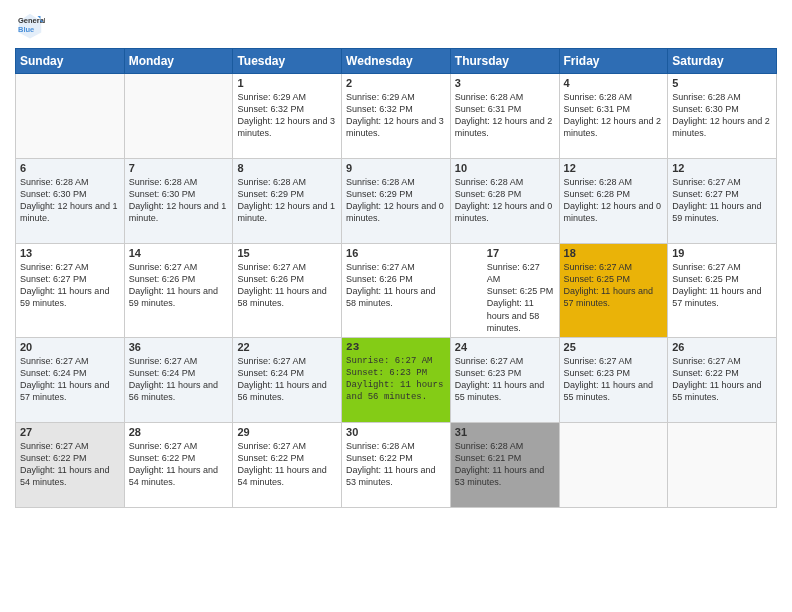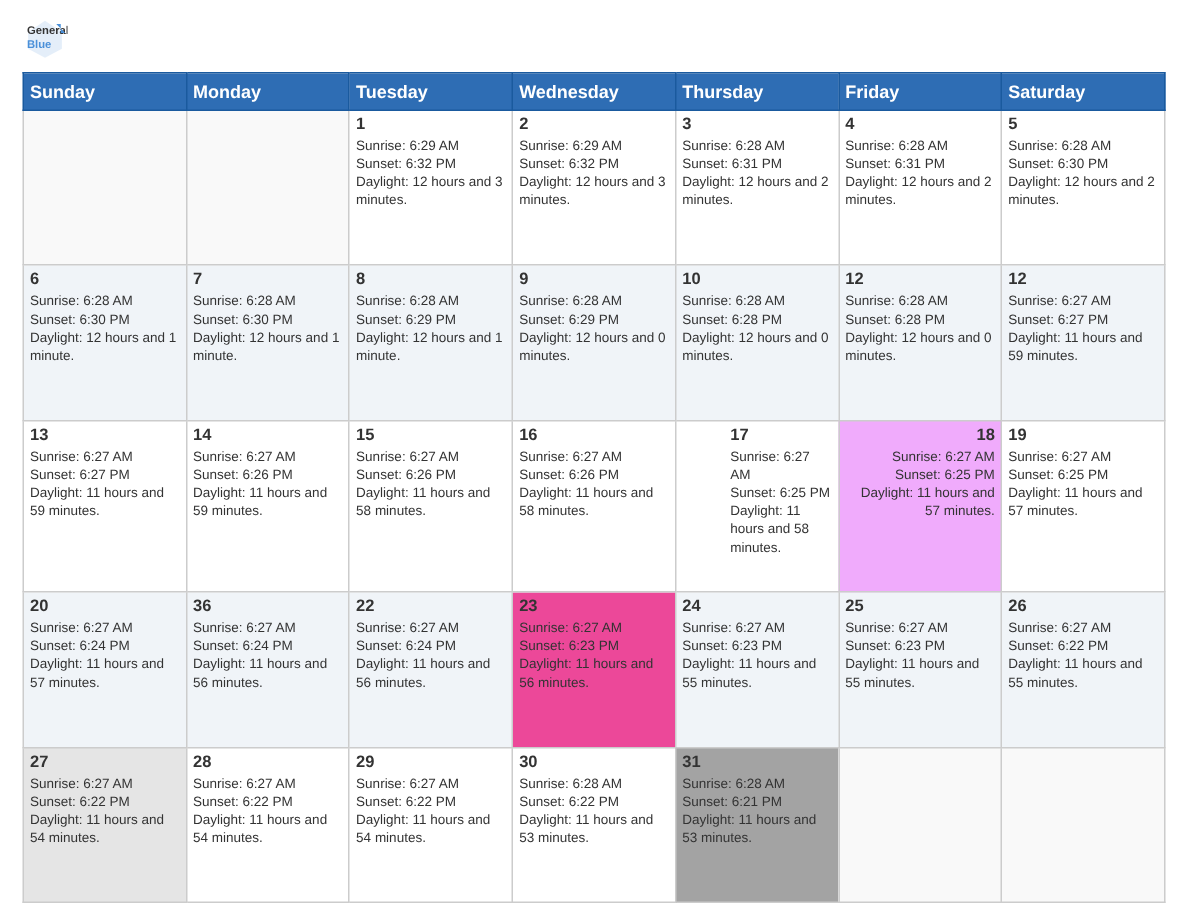--- a/index.html
+++ b/index.html
@@ -5,21 +5,21 @@
     * { box-sizing: border-box; margin: 0; padding: 0; }
     body {
       font-family: Arial, sans-serif;
       background: #fff;
       width: 792px;
       height: 612px;
       overflow: hidden;
     }
     .page {
       width: 792px;
-      height: 612px;
+      height: 508px;
       padding: 10px 15px;
       display: flex;
       flex-direction: column;
     }
     .header {
       display: flex;
       justify-content: space-between;
       align-items: flex-start;
       margin-bottom: 8px;
     }
@@ -229,21 +229,21 @@
             <div class="day-info" style="white-space: pre-line;">Sunrise: 6:27 AM
 Sunset: 6:26 PM
 Daylight: 11 hours and 58 minutes.</div>
           </td>
           <td style="background: rgb(255, 255, 255); padding-left: 36px;">
             <span class="day-number">17</span>
             <div class="day-info" style="white-space: pre-line;">Sunrise: 6:27 AM
 Sunset: 6:25 PM
 Daylight: 11 hours and 58 minutes.</div>
           </td>
-          <td style="background: #f0abfc; text-align: right;">
+          <td style="background: #eab308;">
             <span class="day-number">18</span>
             <div class="day-info" style="white-space: pre-line;">Sunrise: 6:27 AM
 Sunset: 6:25 PM
 Daylight: 11 hours and 57 minutes.</div>
           </td>
           <td style="background: rgb(255, 255, 255);">
             <span class="day-number">19</span>
             <div class="day-info" style="white-space: pre-line;">Sunrise: 6:27 AM
 Sunset: 6:25 PM
 Daylight: 11 hours and 57 minutes.</div>
@@ -261,21 +261,21 @@
             <div class="day-info" style="white-space: pre-line;">Sunrise: 6:27 AM
 Sunset: 6:24 PM
 Daylight: 11 hours and 56 minutes.</div>
           </td>
           <td style="background: rgb(240, 244, 248);">
             <span class="day-number">22</span>
             <div class="day-info" style="white-space: pre-line;">Sunrise: 6:27 AM
 Sunset: 6:24 PM
 Daylight: 11 hours and 56 minutes.</div>
           </td>
-          <td style="background: #ec4899;">
+          <td style="background: #84cc16; font-family: Liberation Mono, monospace;">
             <span class="day-number">23</span>
             <div class="day-info" style="white-space: pre-line;">Sunrise: 6:27 AM
 Sunset: 6:23 PM
 Daylight: 11 hours and 56 minutes.</div>
           </td>
           <td style="background: rgb(240, 244, 248);">
             <span class="day-number">24</span>
             <div class="day-info" style="white-space: pre-line;">Sunrise: 6:27 AM
 Sunset: 6:23 PM
 Daylight: 11 hours and 55 minutes.</div>

